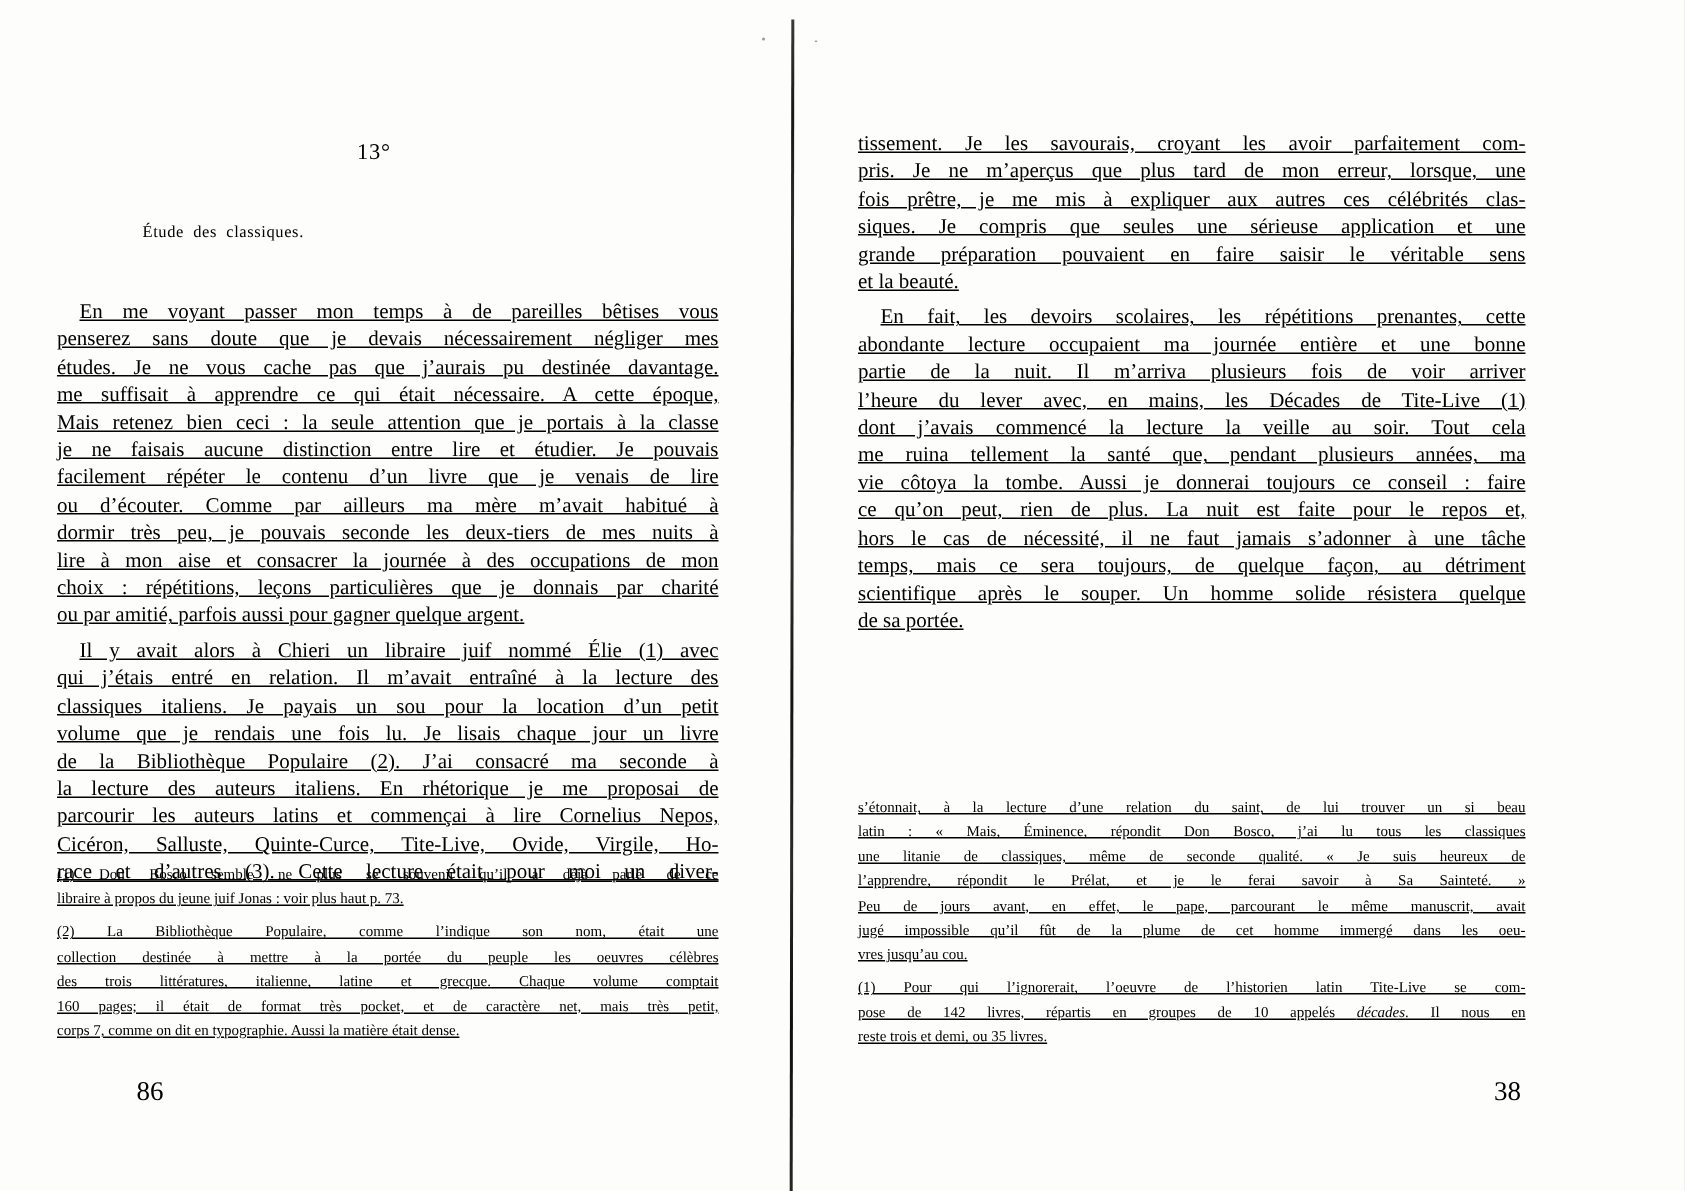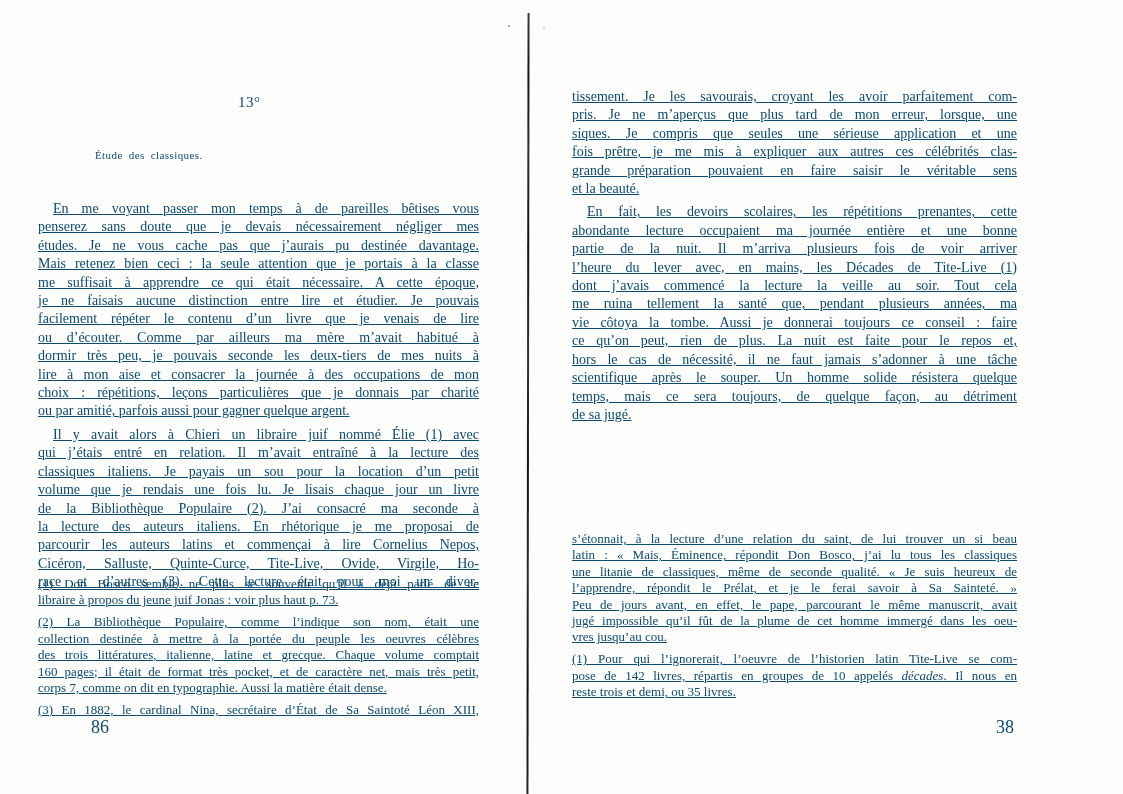--- a/index.html
+++ b/index.html
@@ -4,21 +4,21 @@
 <title>Document</title>
 <style>
   html, body { margin: 0; padding: 0; background: #e8e8e6; }
   .sheet {
     position: relative;
     width: 1123px;
     height: 794px;
     background: #fdfdfc;
     overflow: hidden;
     font-family: "Liberation Serif", "DejaVu Serif", serif;
-    color: #0c4a6e;
+    color: #000000;
   }
   .page { position: absolute; top: 0; }
   .page-left  { left: 38px;  width: 441px; }
   .page-right { left: 572px; width: 445px; }
 
   .chapter-number {
     position: absolute; top: 94px; left: 200px; width: 160px;
     font-size: 15px; letter-spacing: 0.5px;
   }
   .section-title {
@@ -26,21 +26,21 @@
     font-size: 11px; letter-spacing: 0.4px;
     word-spacing: 3px;
   }
   .body-block { position: absolute; width: 100%; }
   .pl-body { top: 177px; margin-top: 23px; }
   .pr-body { top: 88px; }
   .pl-footnotes { top: 576px; }
   .pr-footnotes { top: 531px; }
 
   .para  { font-size: 14px;   line-height: 18.4px; margin-bottom: 5px; }
-  .fnote { font-size: 13px; line-height: 16.4px; margin-bottom: 5.5px; }
+  .fnote { font-size: 10px; line-height: 16.4px; margin-bottom: 5.5px; }
 
   .tline { text-align: justify; text-align-last: justify; min-height: 1em; text-decoration: underline; }
   .tline.last { text-align-last: left; }
 
   .page-number { position: absolute; top: 717px; font-size: 18px; margin-left: 43px; }
   .pn-left  { left: 10px; }
   .pn-right { right: 3px; }
 
   .gutter-line {
     position: absolute;
@@ -62,22 +62,22 @@
 
   <div class="page page-left">
     <div class="chapter-number">13°</div>
     <div class="section-title">Étude des classiques.</div>
 
     <div class="body-block pl-body">
       <div class="para">
           <div class="tline" style="text-indent: 15px;">En me voyant passer mon temps à de pareilles bêtises vous</div>
           <div class="tline">penserez sans doute que je devais nécessairement négliger mes</div>
           <div class="tline">études. Je ne vous cache pas que j’aurais pu destinée davantage.</div>
+          <div class="tline">me suffisait à apprendre ce qui était nécessaire. A cette époque,</div>
           <div class="tline">Mais retenez bien ceci : la seule attention que je portais à la classe</div>
-          <div class="tline">me suffisait à apprendre ce qui était nécessaire. A cette époque,</div>
           <div class="tline">je ne faisais aucune distinction entre lire et étudier. Je pouvais</div>
           <div class="tline">facilement répéter le contenu d’un livre que je venais de lire</div>
           <div class="tline">ou d’écouter. Comme par ailleurs ma mère m’avait habitué à</div>
           <div class="tline">dormir très peu, je pouvais seconde les deux-tiers de mes nuits à</div>
           <div class="tline">lire à mon aise et consacrer la journée à des occupations de mon</div>
           <div class="tline">choix : répétitions, leçons particulières que je donnais par charité</div>
           <div class="tline last">ou par amitié, parfois aussi pour gagner quelque argent.</div>
         </div>
       <div class="para">
           <div class="tline" style="text-indent: 15px;">Il y avait alors à Chieri un libraire juif nommé Élie (1) avec</div>
@@ -97,55 +97,52 @@
           <div class="tline">(1) Don Bosco semble ne plus se souvenir qu’il a déjà parlé de ce</div>
           <div class="tline last">libraire à propos du jeune juif Jonas : voir plus haut p. 73.</div>
         </div>
       <div class="fnote">
           <div class="tline">(2) La Bibliothèque Populaire, comme l’indique son nom, était une</div>
           <div class="tline">collection destinée à mettre à la portée du peuple les oeuvres célèbres</div>
           <div class="tline">des trois littératures, italienne, latine et grecque. Chaque volume comptait</div>
           <div class="tline">160 pages; il était de format très pocket, et de caractère net, mais très petit,</div>
           <div class="tline last">corps 7, comme on dit en typographie. Aussi la matière était dense.</div>
         </div>
-      <div class="fnote">
-          <div class="tline">(3) En 1882, le cardinal Nina, secrétaire d’État de Sa Saintoté Léon XIII,</div>
-        </div>
     </div>
 
     <div class="page-number pn-left">86</div>
   </div>
 
   <div class="gutter-line"></div>
   <div class="speck speck1"></div>
   <div class="speck speck2"></div>
 
   <div class="page page-right">
     <div class="body-block pr-body">
       <div class="para">
           <div class="tline">tissement. Je les savourais, croyant les avoir parfaitement com-</div>
           <div class="tline">pris. Je ne m’aperçus que plus tard de mon erreur, lorsque, une</div>
+          <div class="tline">fois prêtre, je me mis à expliquer aux autres ces célébrités clas-</div>
           <div class="tline">siques. Je compris que seules une sérieuse application et une</div>
-          <div class="tline">fois prêtre, je me mis à expliquer aux autres ces célébrités clas-</div>
           <div class="tline">grande préparation pouvaient en faire saisir le véritable sens</div>
           <div class="tline last">et la beauté.</div>
         </div>
       <div class="para">
           <div class="tline" style="text-indent: 15px;">En fait, les devoirs scolaires, les répétitions prenantes, cette</div>
           <div class="tline">abondante lecture occupaient ma journée entière et une bonne</div>
           <div class="tline">partie de la nuit. Il m’arriva plusieurs fois de voir arriver</div>
           <div class="tline">l’heure du lever avec, en mains, les Décades de Tite-Live (1)</div>
           <div class="tline">dont j’avais commencé la lecture la veille au soir. Tout cela</div>
           <div class="tline">me ruina tellement la santé que, pendant plusieurs années, ma</div>
           <div class="tline">vie côtoya la tombe. Aussi je donnerai toujours ce conseil : faire</div>
           <div class="tline">ce qu’on peut, rien de plus. La nuit est faite pour le repos et,</div>
           <div class="tline">hors le cas de nécessité, il ne faut jamais s’adonner à une tâche</div>
+          <div class="tline">temps, mais ce sera toujours, de quelque façon, au détriment</div>
           <div class="tline">scientifique après le souper. Un homme solide résistera quelque</div>
-          <div class="tline">temps, mais ce sera toujours, de quelque façon, au détriment</div>
-          <div class="tline last">de sa jugé.</div>
+          <div class="tline last">de sa portée.</div>
         </div>
     </div>
 
     <div class="body-block pr-footnotes">
       <div class="fnote">
           <div class="tline">s’étonnait, à la lecture d’une relation du saint, de lui trouver un si beau</div>
           <div class="tline">latin : « Mais, Éminence, répondit Don Bosco, j’ai lu tous les classiques</div>
           <div class="tline">une litanie de classiques, même de seconde qualité. « Je suis heureux de</div>
           <div class="tline">l’apprendre, répondit le Prélat, et je le ferai savoir à Sa Sainteté. »</div>
           <div class="tline">Peu de jours avant, en effet, le pape, parcourant le même manuscrit, avait</div>

